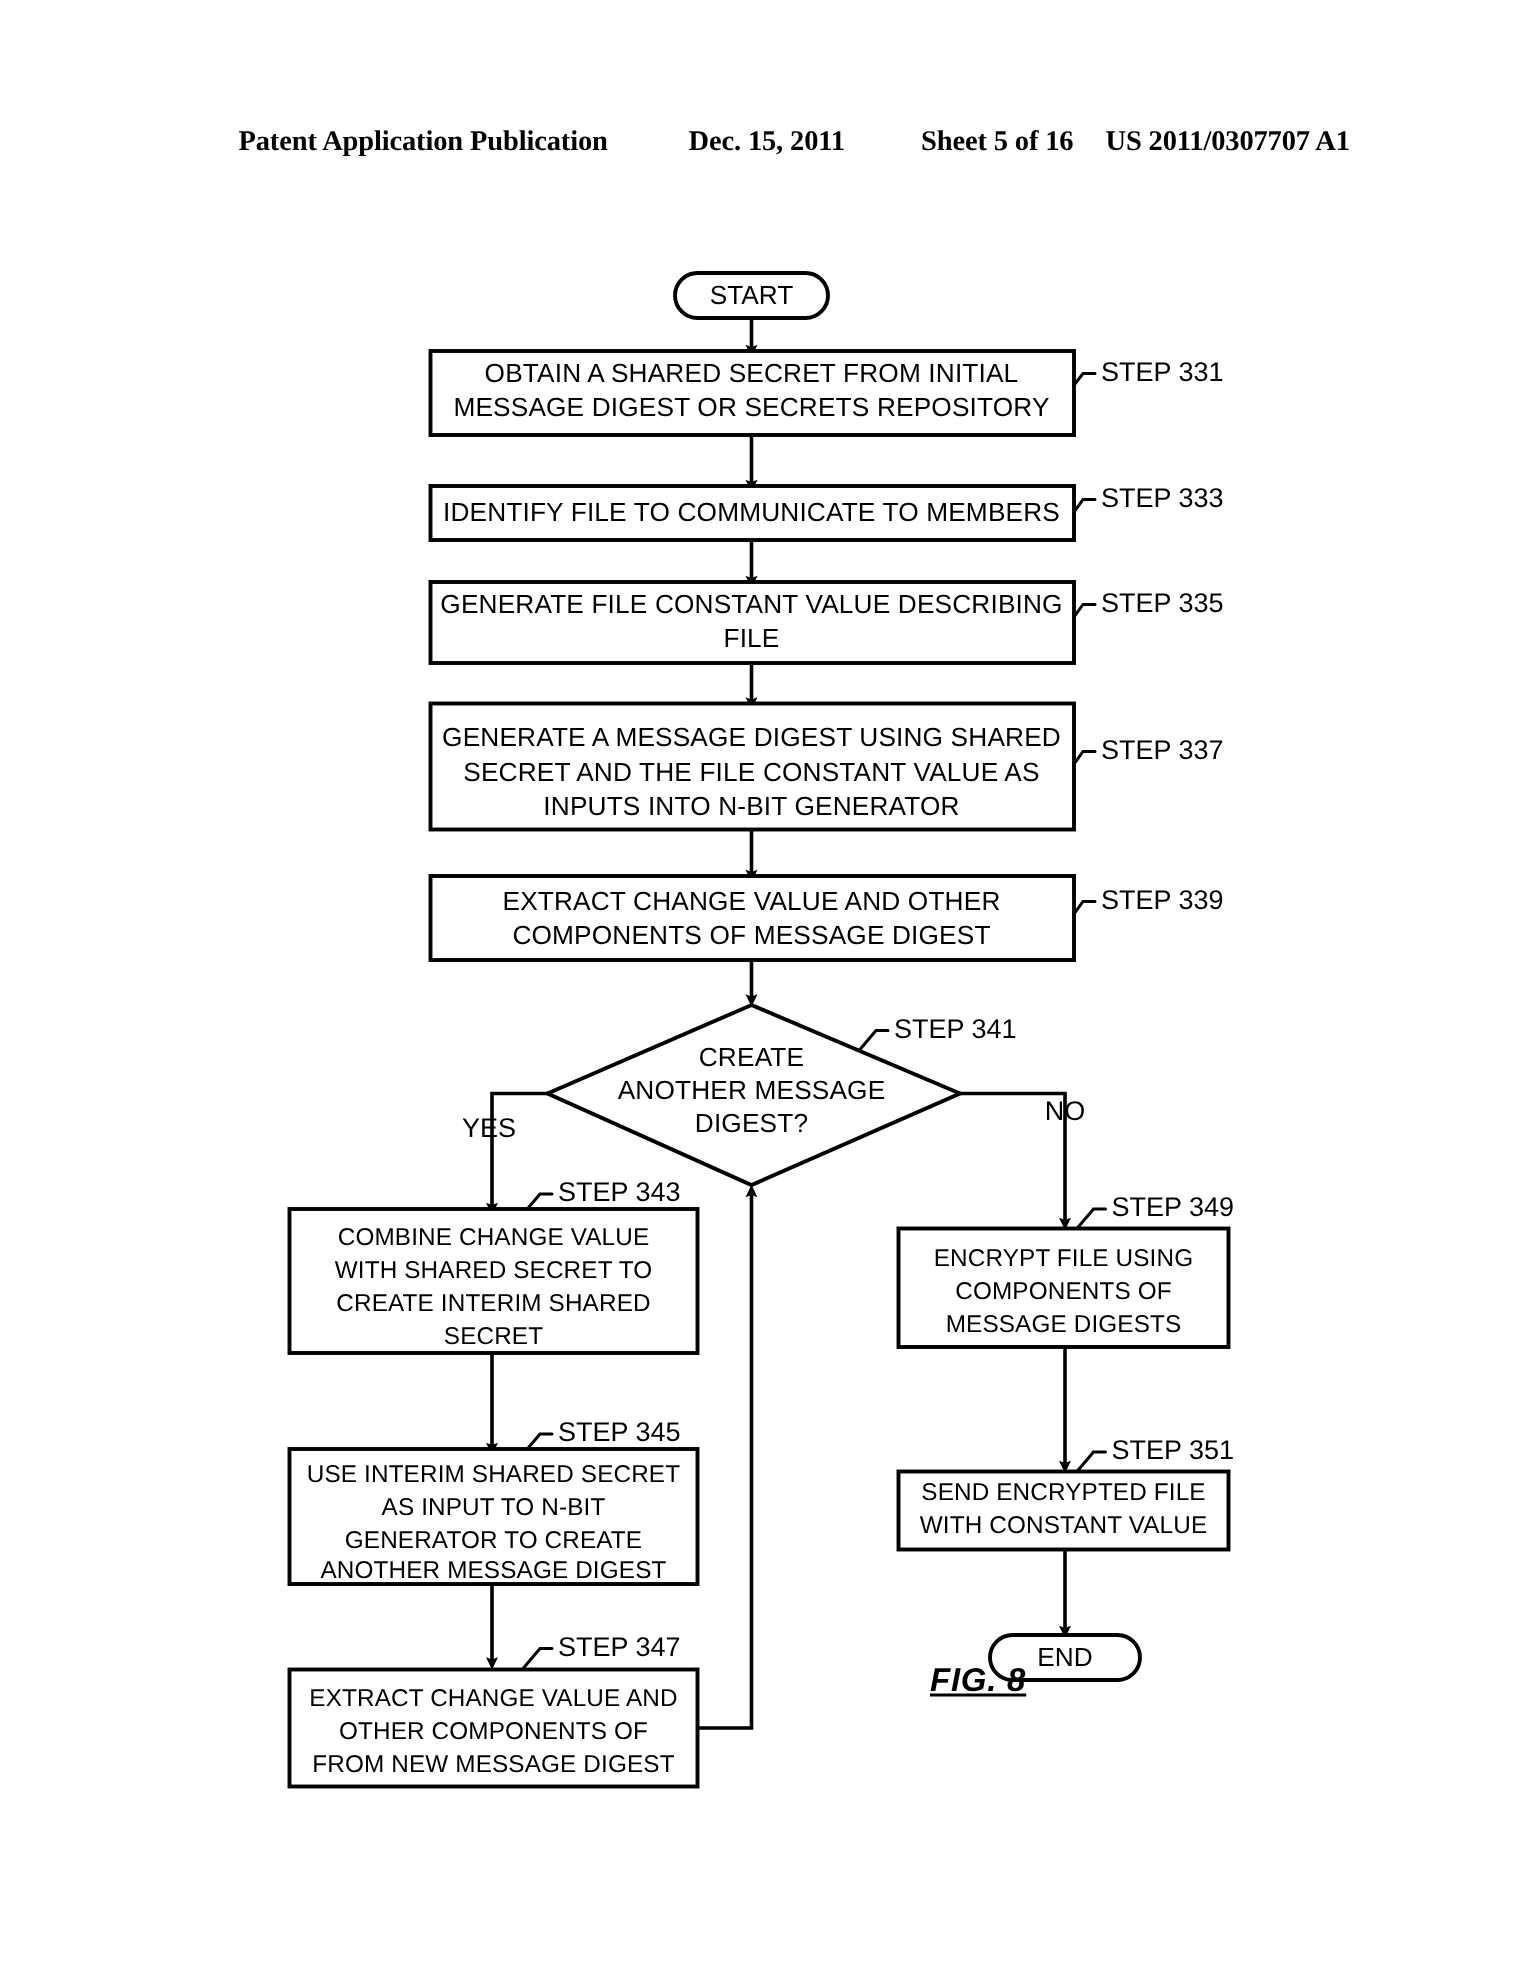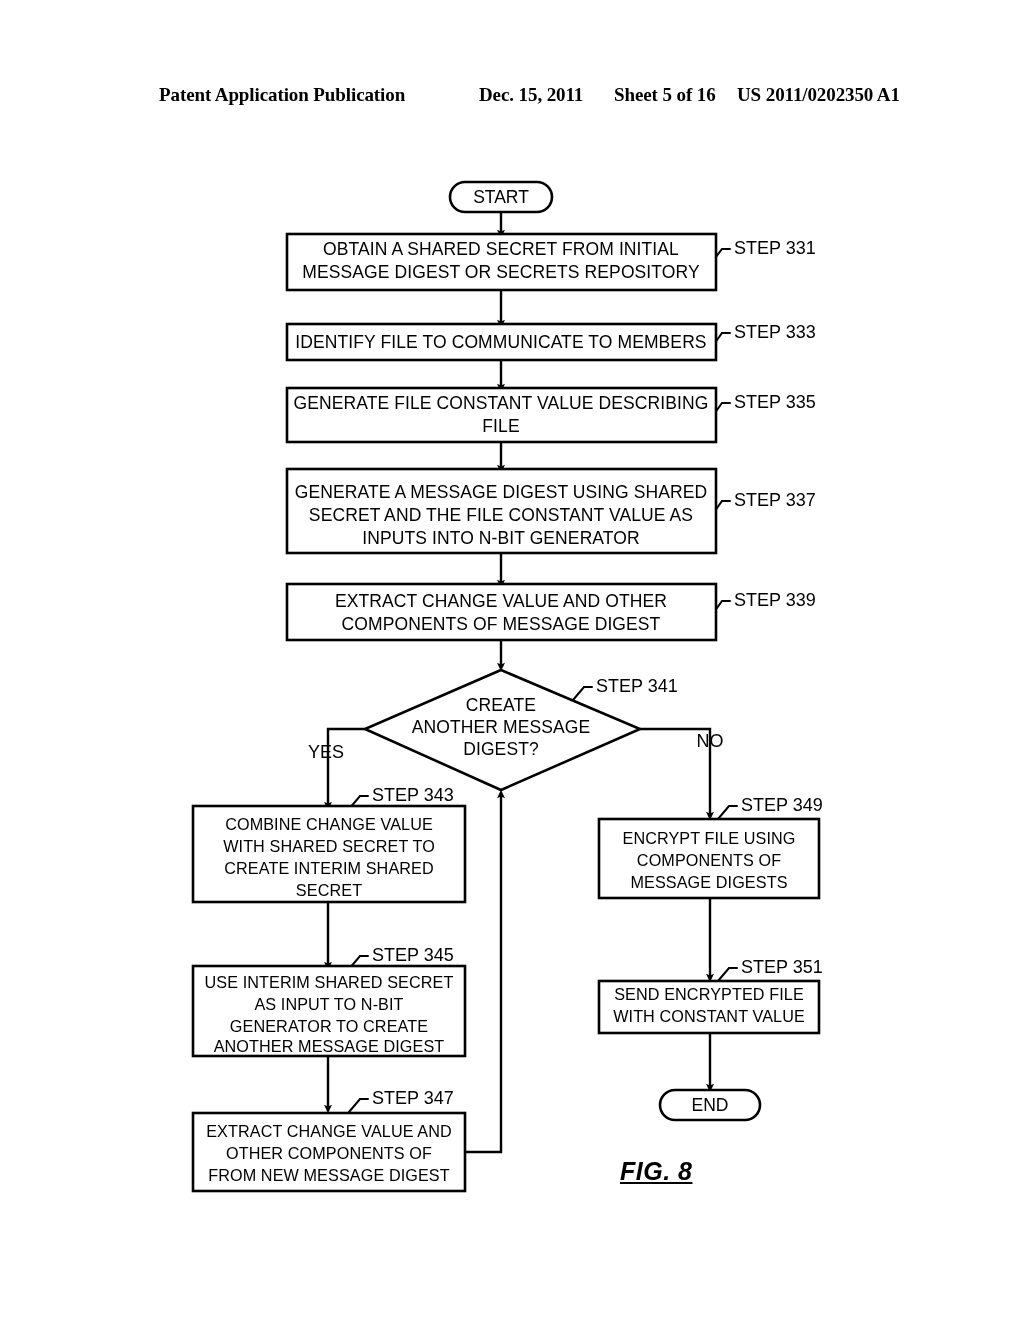--- a/index.html
+++ b/index.html
@@ -26,21 +26,21 @@
     display: flex;
     align-items: baseline;
     font-family: "Liberation Serif", serif;
     font-weight: bold;
     font-size: 19px;
     letter-spacing: -0.1px;
     white-space: nowrap;
     margin-left: 31px;
   }
   #patent-header .hdr-pub   { position: absolute; left: 128px; }
-  #patent-header .hdr-date  { position: absolute; left: 448px; }
+  #patent-header .hdr-date  { position: absolute; left: 428px; }
   #patent-header .hdr-sheet { position: absolute; left: 583px; }
   #patent-header .hdr-num   { position: absolute; left: 706px; }
 
   
   #flowchart-canvas {
     position: absolute;
     left: 0;
     top: 0;
     width: 1024px;
     height: 1016px;
@@ -108,37 +108,37 @@
     font-family: "Liberation Sans", sans-serif;
     font-size: 18px;
     fill: #000000;
     text-anchor: middle;
     dominant-baseline: middle;
   }
 
   #figure-caption {
     position: absolute;
     left: 620px;
-    top: 1157px;
+    top: 1107px;
     font-family: "Liberation Sans", sans-serif;
     font-style: italic;
     font-weight: bold;
-    font-size: 25px;
+    font-size: 22px;
     text-decoration: underline;
     letter-spacing: 0.5px;
   }
 </style>
 </head>
 <body>
 
 <div id="patent-header">
   <span class="hdr-pub">Patent Application Publication</span>
   <span class="hdr-date">Dec. 15, 2011</span>
   <span class="hdr-sheet">Sheet 5 of 16</span>
-  <span class="hdr-num">US 2011/0202350 A1</span>
+  <span class="hdr-num">US 2011/0307707 A1</span>
 </div>
 
 <div id="flowchart-canvas">
 <svg viewBox="0 0 1024 1320" xmlns="http://www.w3.org/2000/svg">
   <defs>
     <marker id="arrowhead" markerWidth="11" markerHeight="11" refX="5.2" refY="5" orient="auto" markerUnits="userSpaceOnUse">
       <path d="M1,1 L9.4,5 L1,9 L2.6,5 Z" fill="#000000"></path>
     </marker>
   </defs>
 

